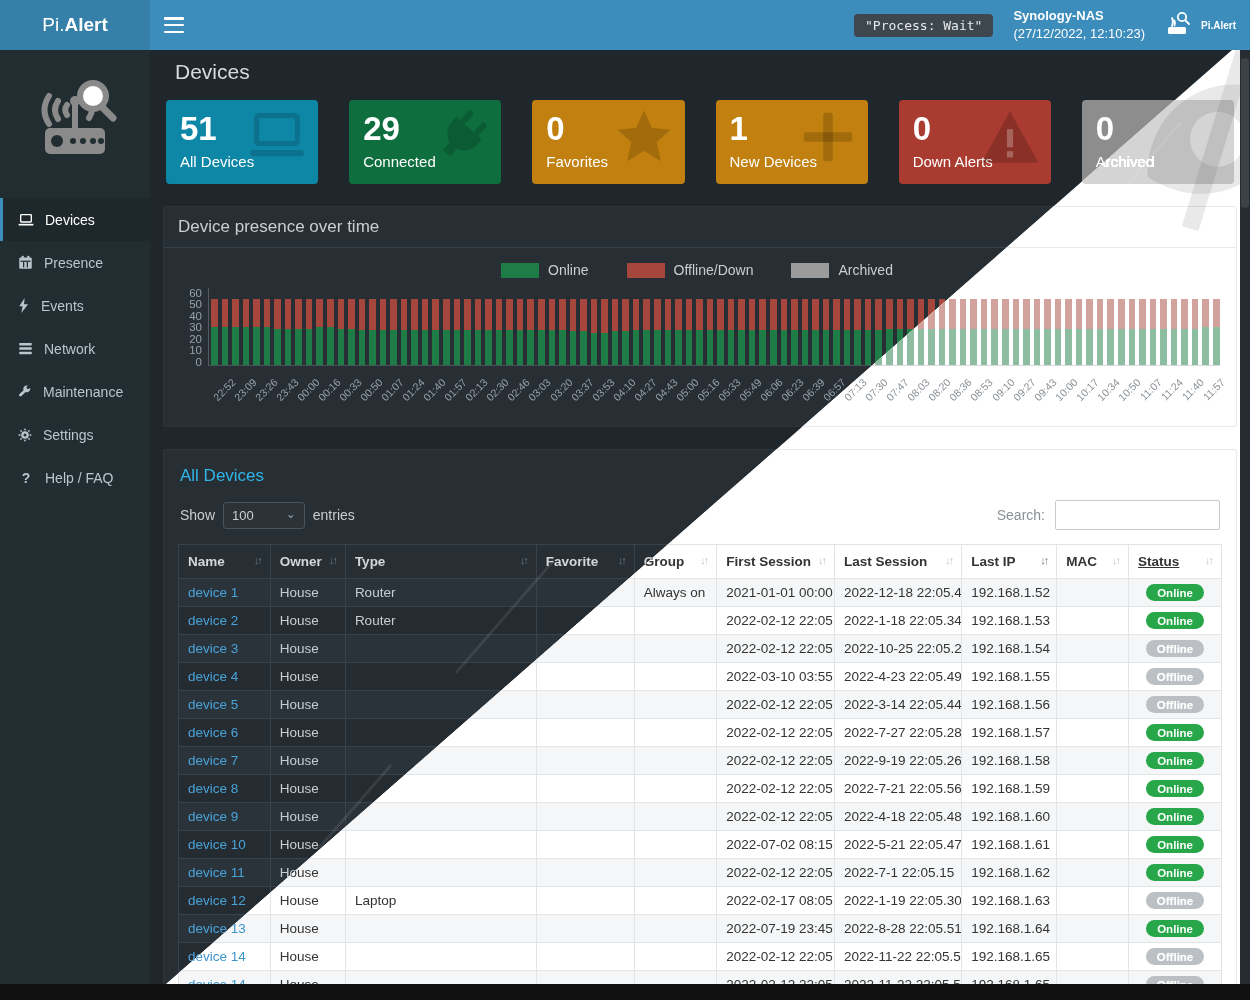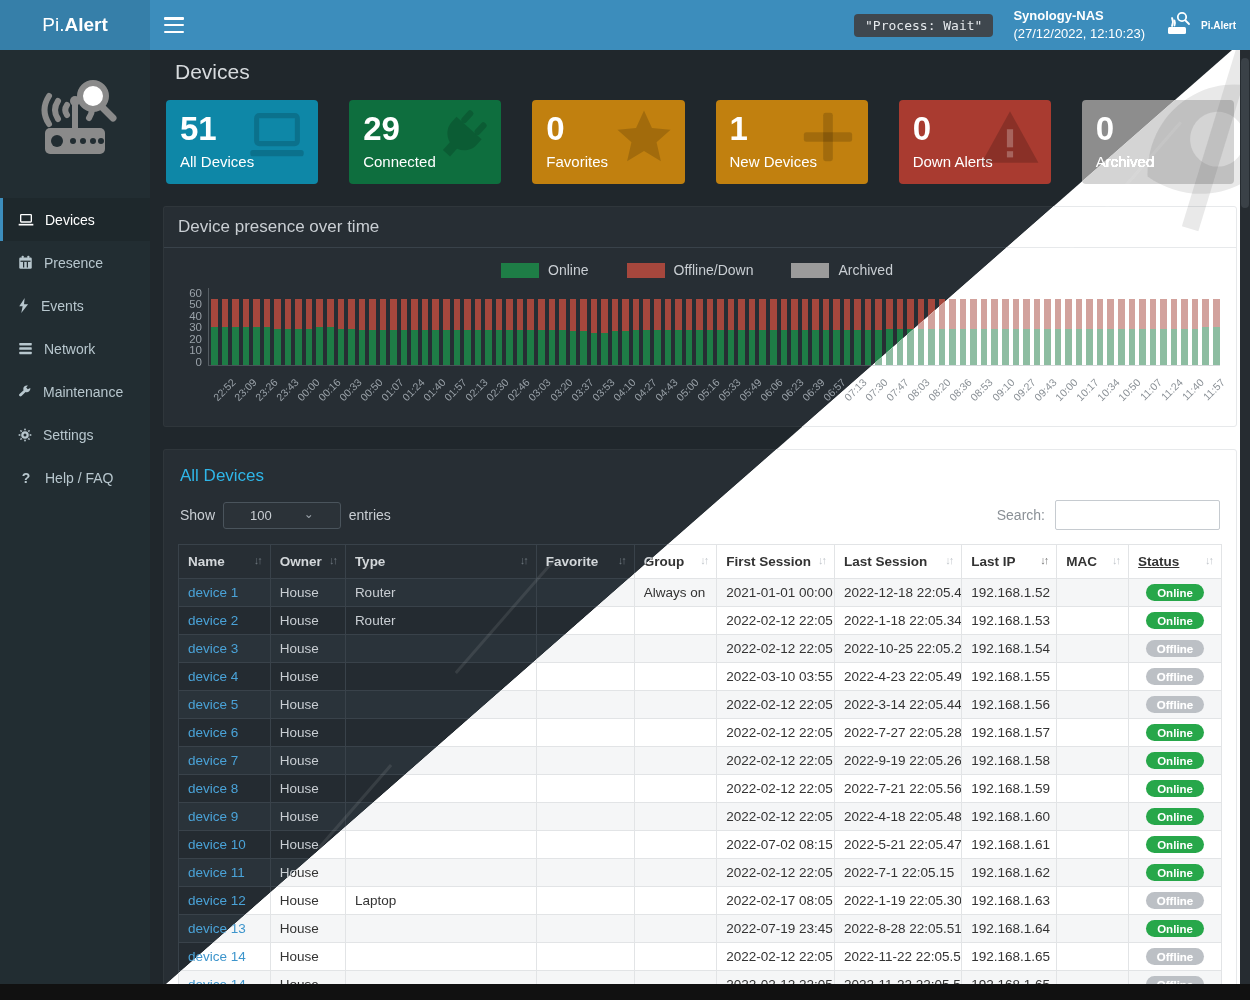--- a/index.html
+++ b/index.html
@@ -86,21 +86,21 @@
   .xaxis{display:flex;margin-left:36px;height:48px;}
   .xl{flex:1;position:relative;}
   .xl span{position:absolute;top:4px;right:2px;transform:rotate(-45deg);transform-origin:100% 0;
     font-size:10.5px;color:var(--muted);white-space:nowrap;}
 
   
   .tbl-title{color:#2fb6e8;font-size:17px;margin:4px 0 14px 2px;}
   .tbl-controls{display:flex;align-items:center;margin:0 2px 14px 2px;font-size:14px;color:var(--text);}
   .lengthsel{display:flex;align-items:center;gap:8px;}
   .select{min-width:72px;background:var(--input-bg);border:1px solid var(--input-border);border-radius:3px;
-    color:var(--text);font-size:13px;padding:5px 26px;display:flex;justify-content:space-between;gap:32px;cursor:pointer;}
+    color:var(--text);font-size:13px;padding:5px 8px;display:flex;justify-content:space-between;gap:32px;cursor:pointer;}
   .select .chev{color:var(--muted);font-size:12px;line-height:1;}
   .searchbox{margin-left:auto;display:flex;align-items:center;gap:10px;color:var(--muted);}
   .searchbox input{width:165px;height:30px;background:var(--input-bg);border:1px solid var(--input-border);
     border-radius:2px;color:var(--text);padding:0 8px;font-size:13px;outline:none;}
 
   table.devices{width:100%;border-collapse:collapse;table-layout:fixed;font-size:13.5px;color:var(--text);}
   .devices th,.devices td{border:1px solid var(--tbl-border);padding:5px 9px;text-align:left;overflow:hidden;white-space:nowrap;}
   .devices th{color:var(--th-text);font-weight:700;padding:9px 9px;cursor:pointer;}
   .devices th .sort{float:right;color:var(--sort);font-size:11px;letter-spacing:-2px;}
   .devices th.sorted .sort{color:var(--sort-on);}

